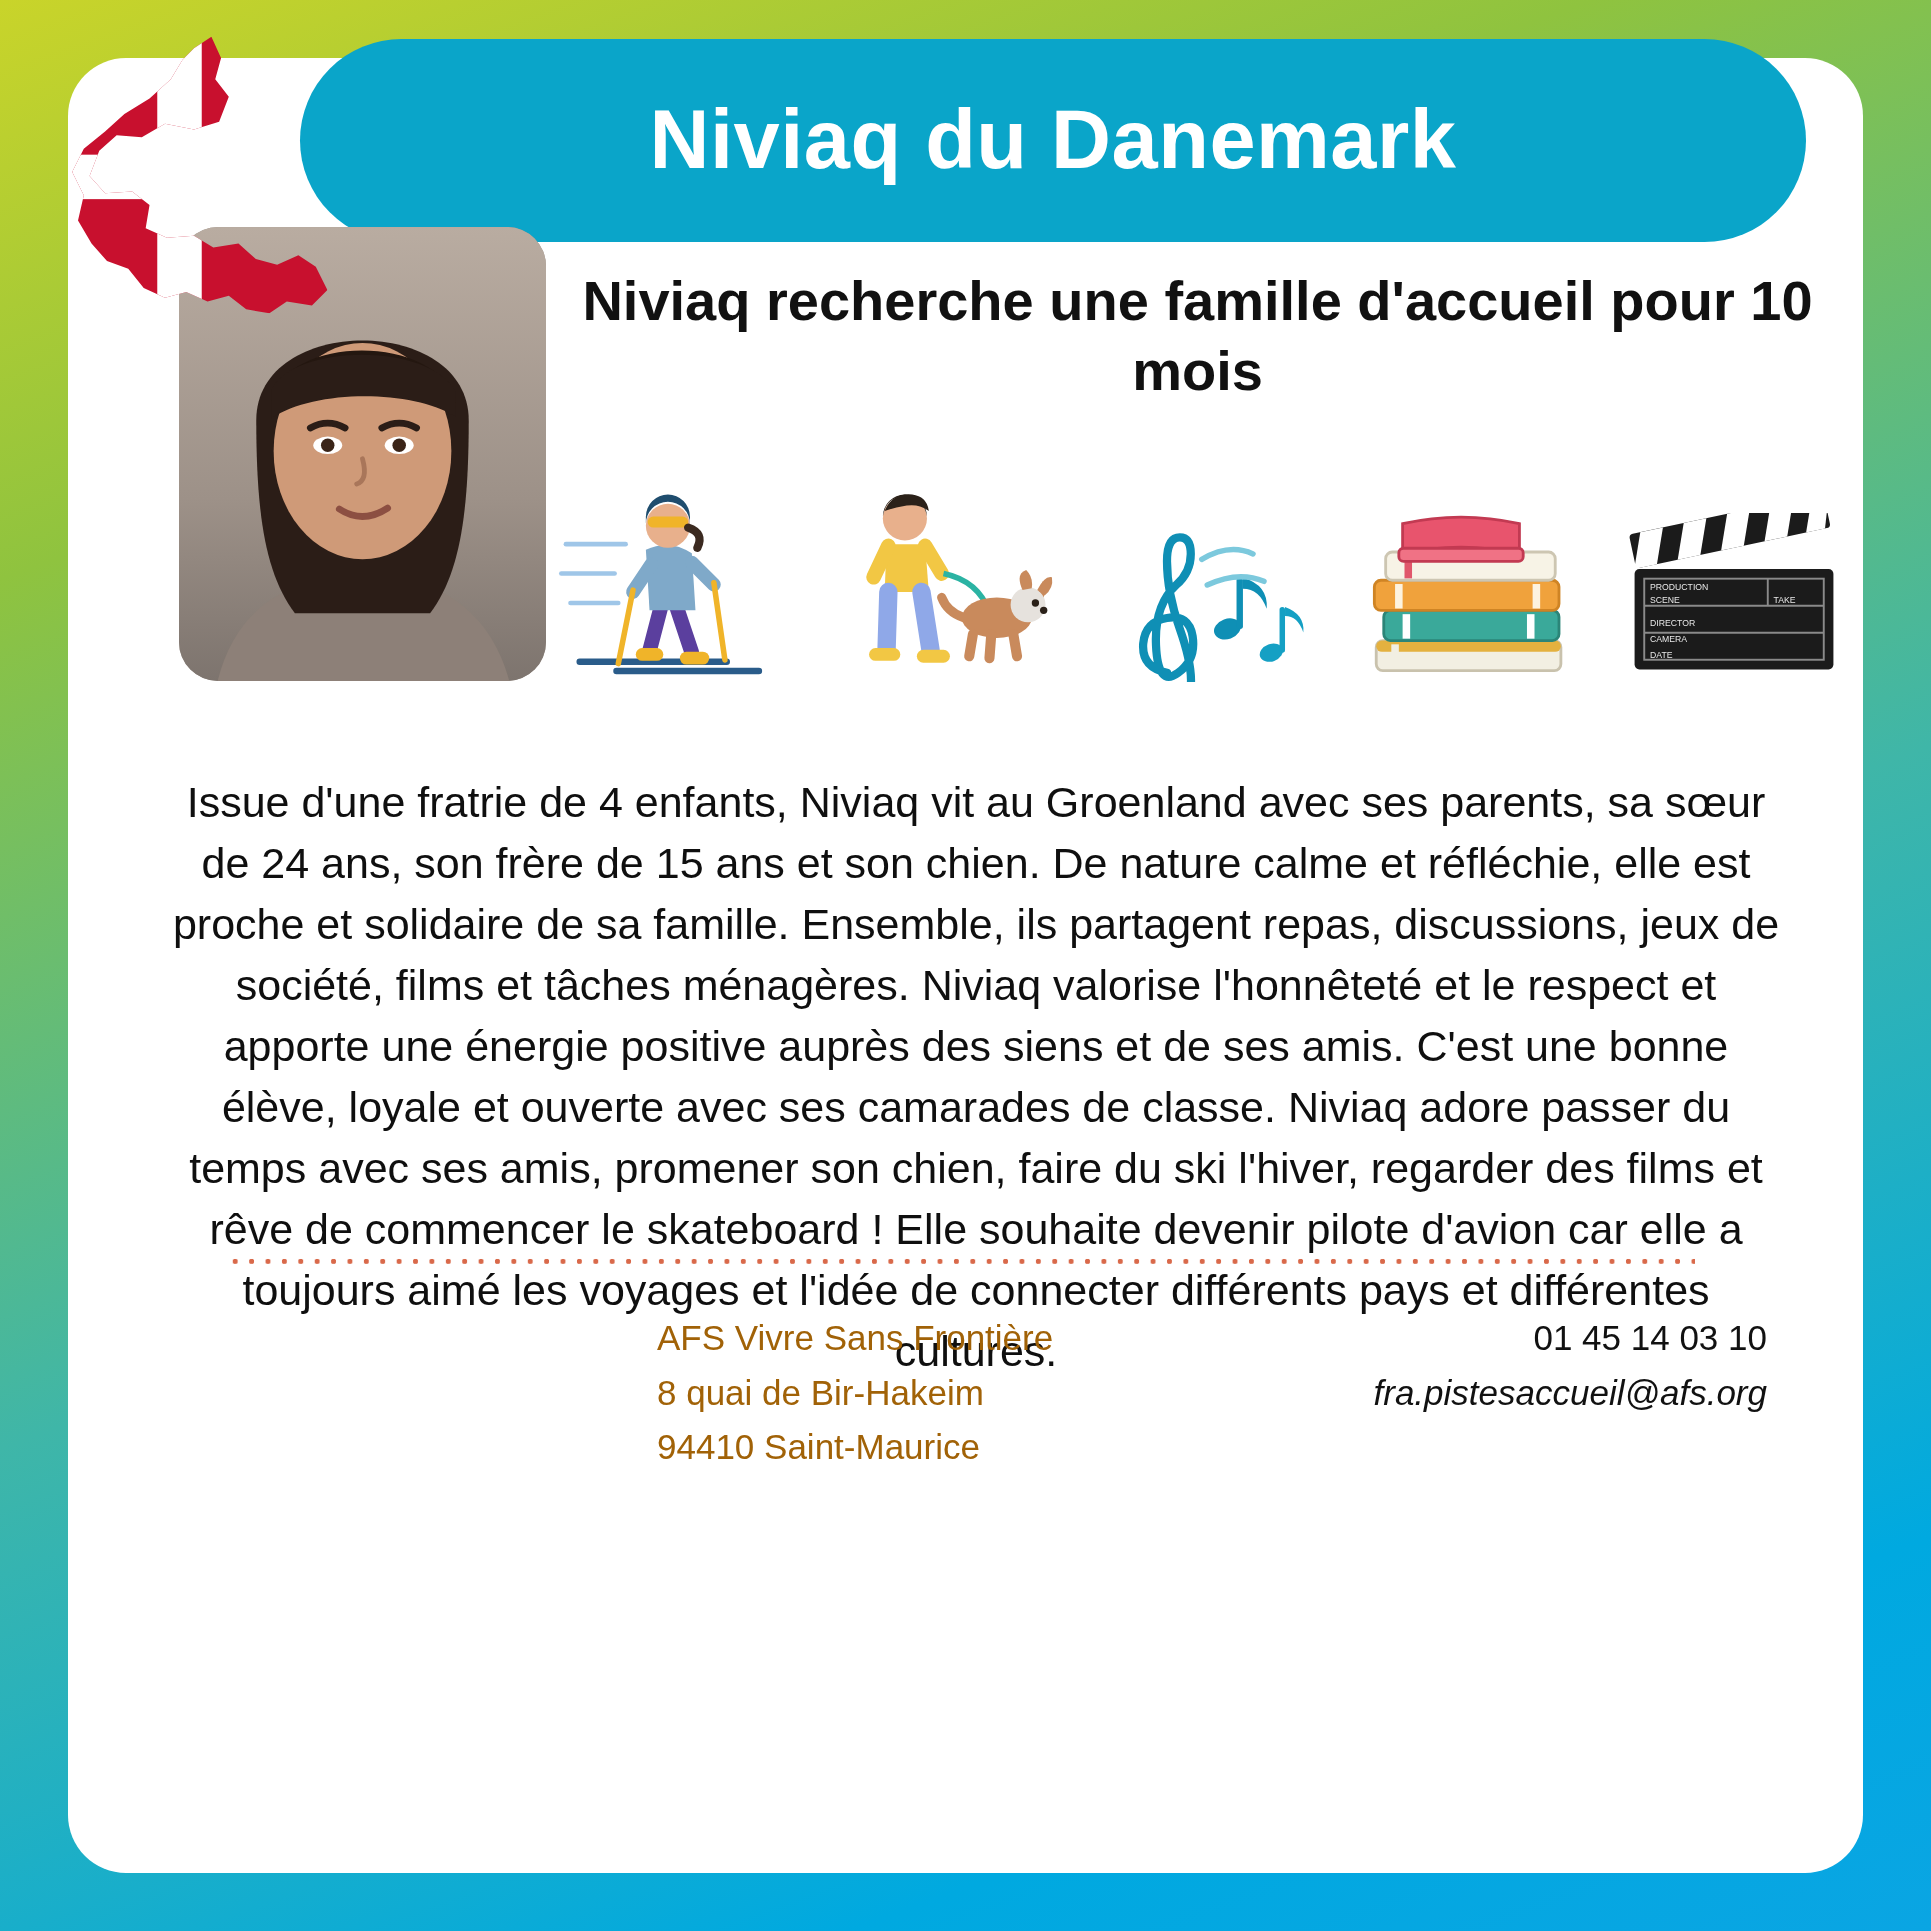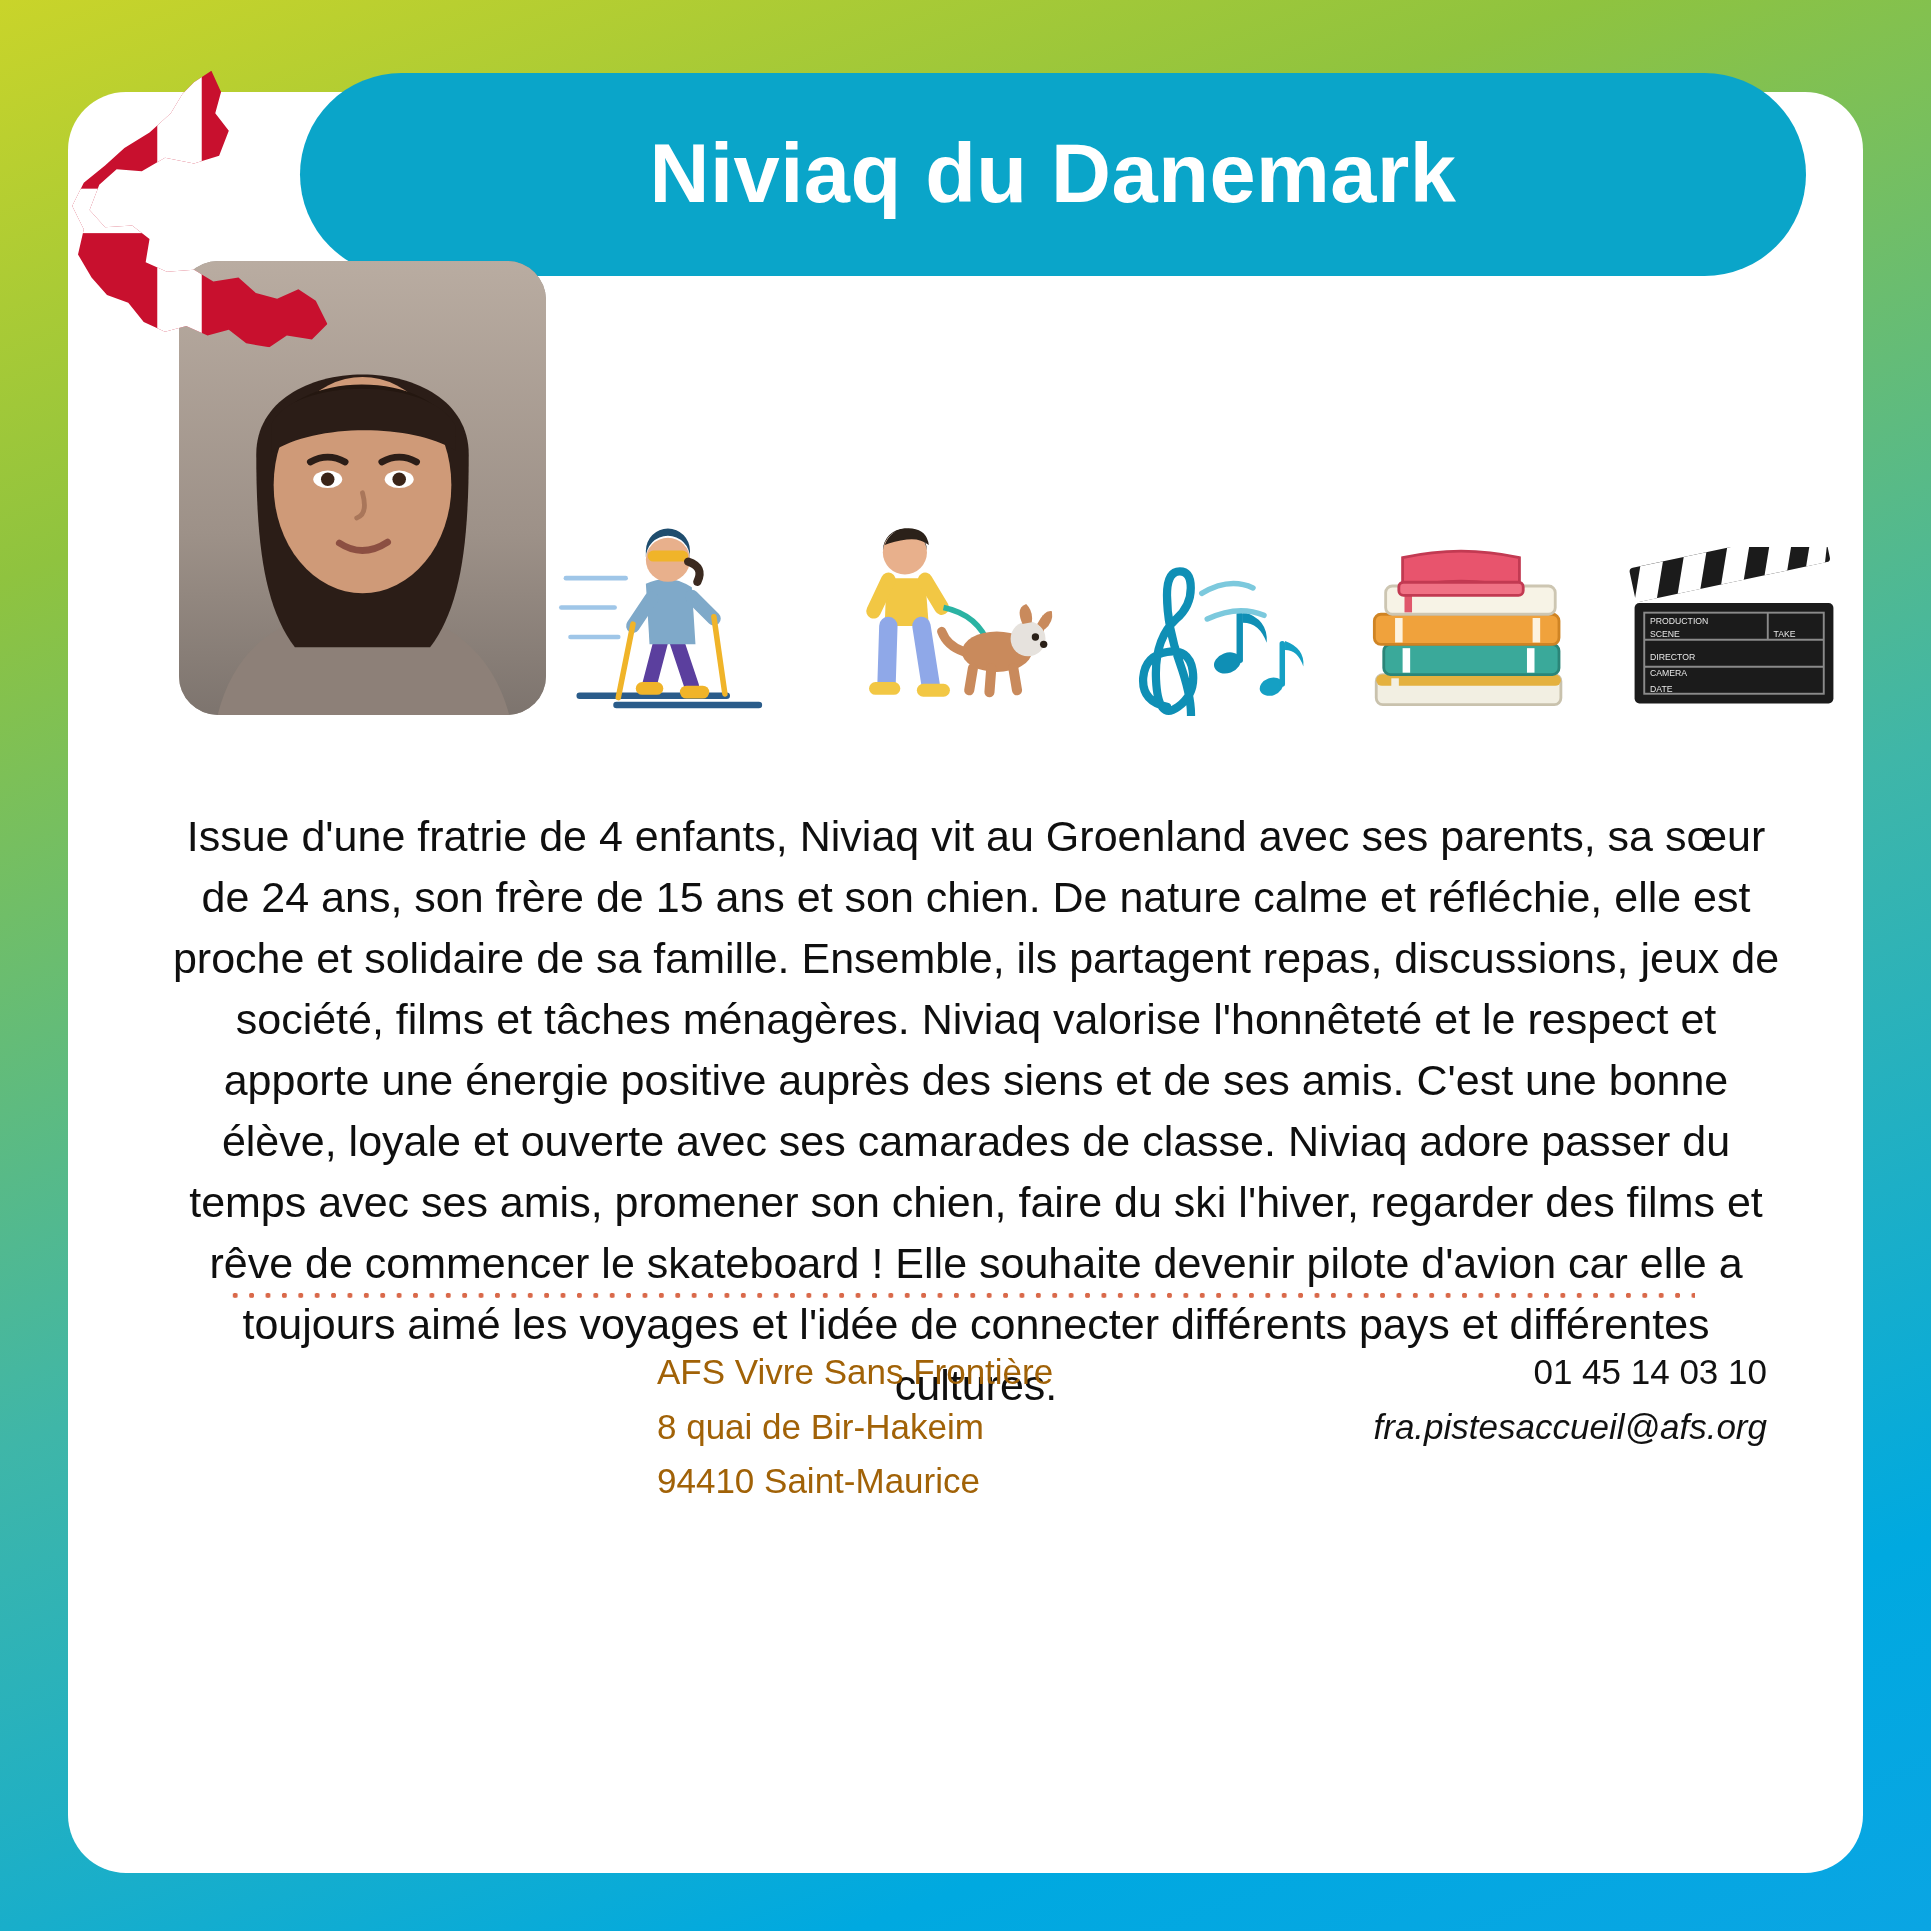--- a/index.html
+++ b/index.html
@@ -12,21 +12,21 @@
     font-family: "Liberation Sans", sans-serif;
     background: linear-gradient(160deg, #c9d42a 0%, #8fc33f 22%, #3fb6a8 55%, #00a9e0 85%, #0aa5e3 100%);
     overflow: hidden;
   }
 
   .poster {
     position: relative;
     width: 1931px;
     height: 1931px;
     box-sizing: border-box;
-    padding: 92px 68px 58px 68px;
+    padding: 58px 68px 58px 68px;
   }
 
   .card {
     position: relative;
     width: 100%;
     height: 100%;
     background: #ffffff;
     border-radius: 58px;
     box-sizing: border-box;
   }
@@ -252,20 +252,21 @@
           <circle cx="228" cy="226" r="7" fill="#3a2418"></circle>
           <path d="M136,208 Q154,198 172,208" stroke="#2b1d17" stroke-width="7" fill="none" stroke-linecap="round"></path>
           <path d="M210,208 Q228,198 246,208" stroke="#2b1d17" stroke-width="7" fill="none" stroke-linecap="round"></path>
 
           <path d="M190,240 Q196,262 184,266" stroke="#a9765a" stroke-width="5" fill="none" stroke-linecap="round"></path>
           <path d="M166,292 Q190,308 216,291" stroke="#8c4f42" stroke-width="7" fill="none" stroke-linecap="round"></path>
         </svg>
       </div>
     </div>
 
+    <div class="headline">Niviaq recherche une famille d'accueil pour 10 mois</div>
 
     <div class="hobbies">
 
       <div class="hobby">
         <svg viewBox="0 0 230 210" width="232" height="193" aria-hidden="true">
           <g stroke="#9fc6e8" stroke-width="5" stroke-linecap="round">
             <line x1="5" y1="60" x2="70" y2="60"></line>
             <line x1="0" y1="92" x2="58" y2="92"></line>
             <line x1="10" y1="124" x2="62" y2="124"></line>
           </g>

